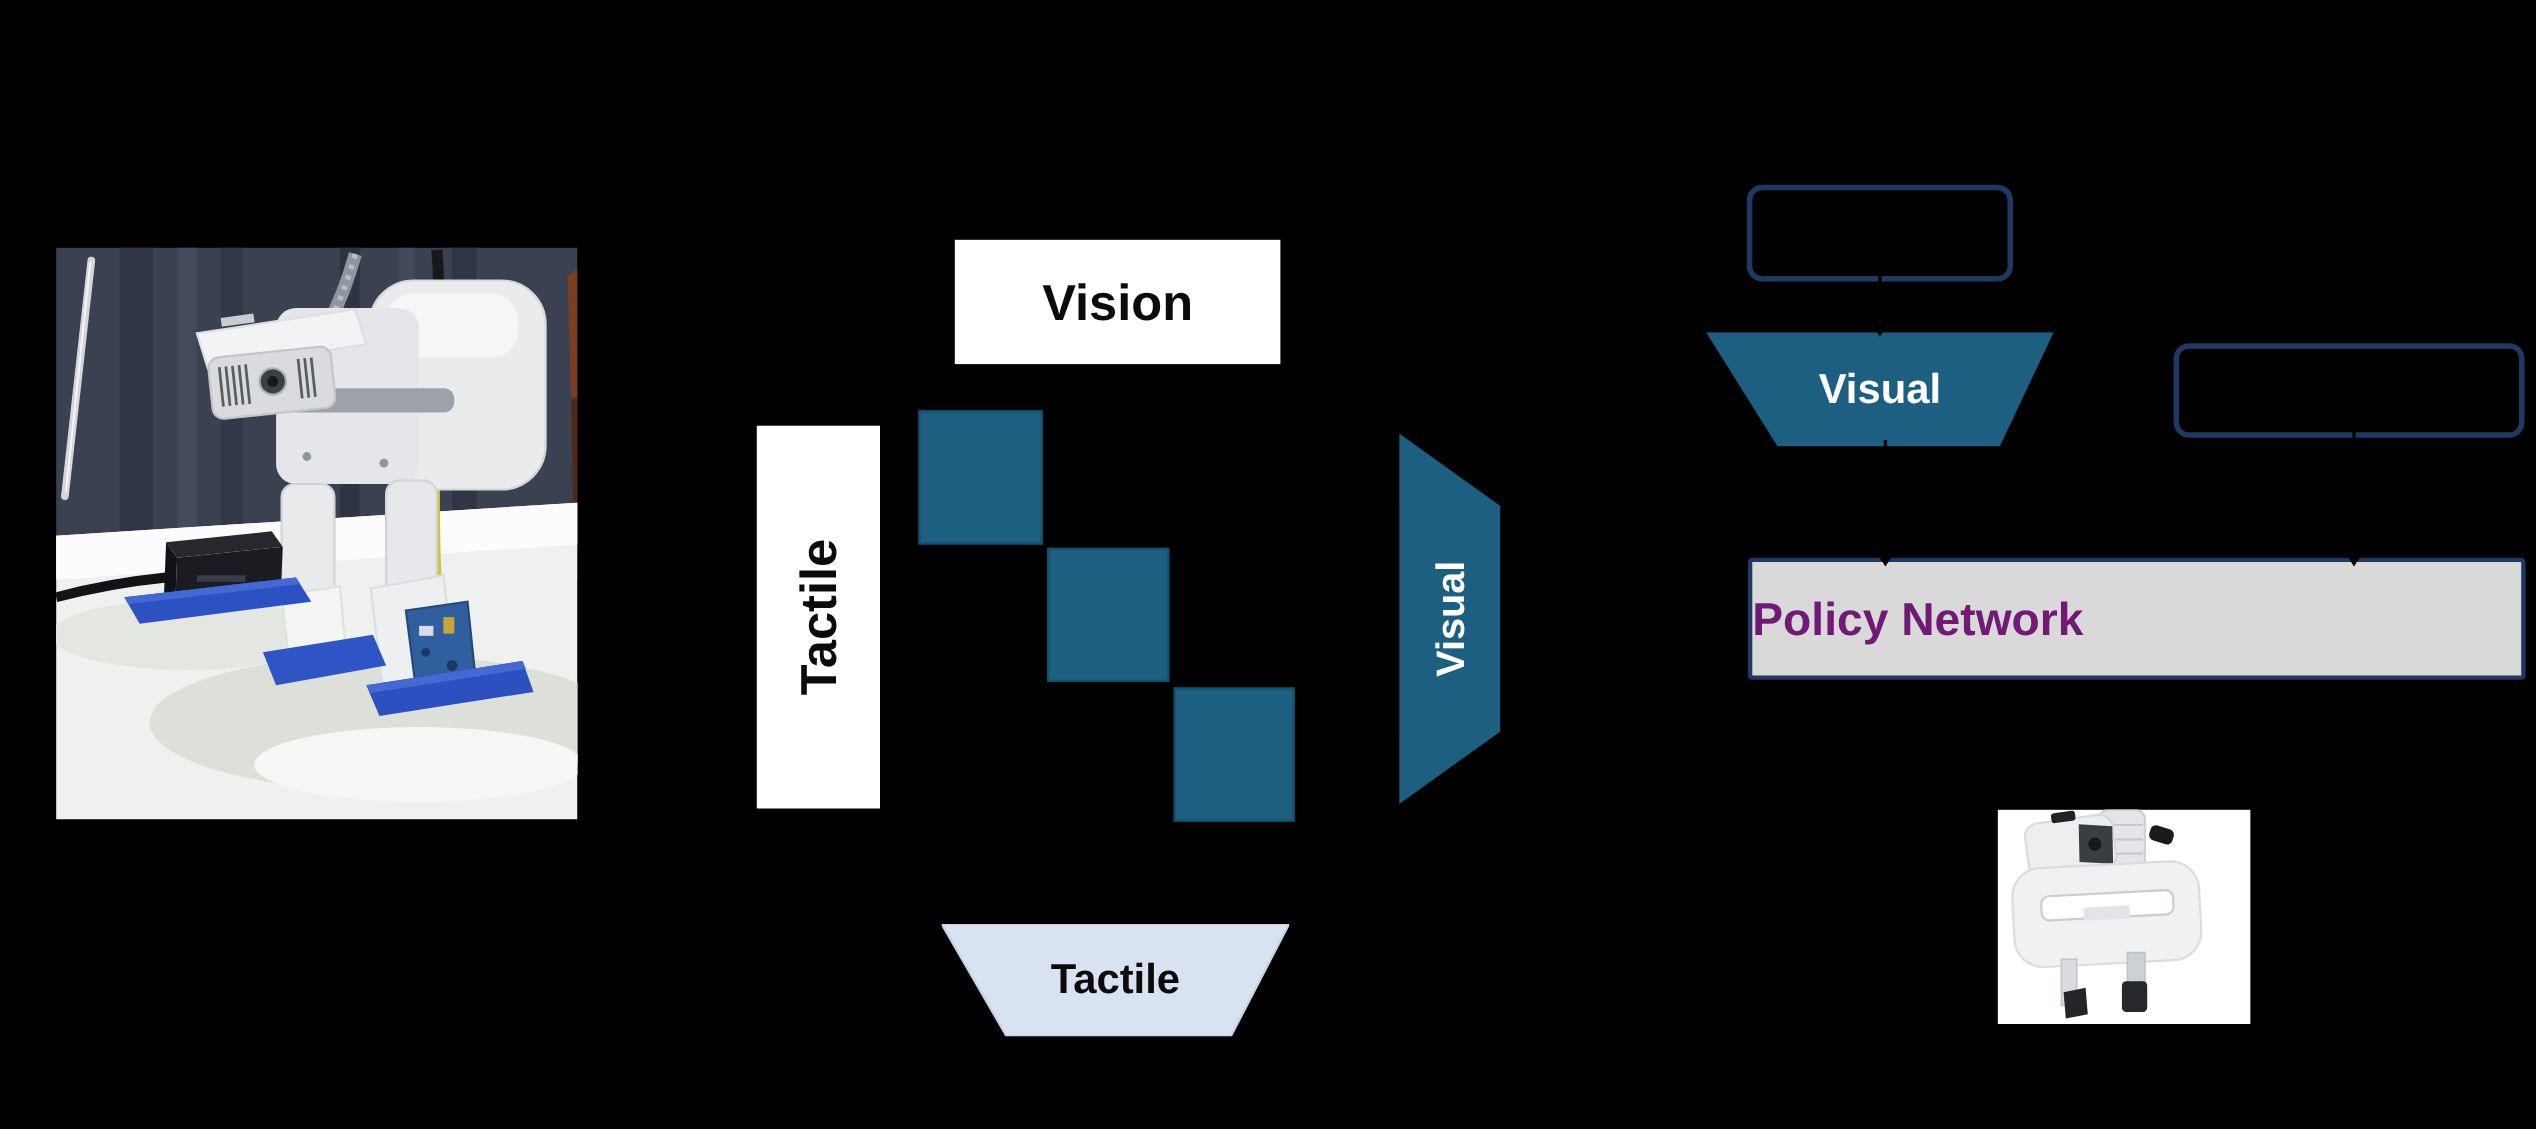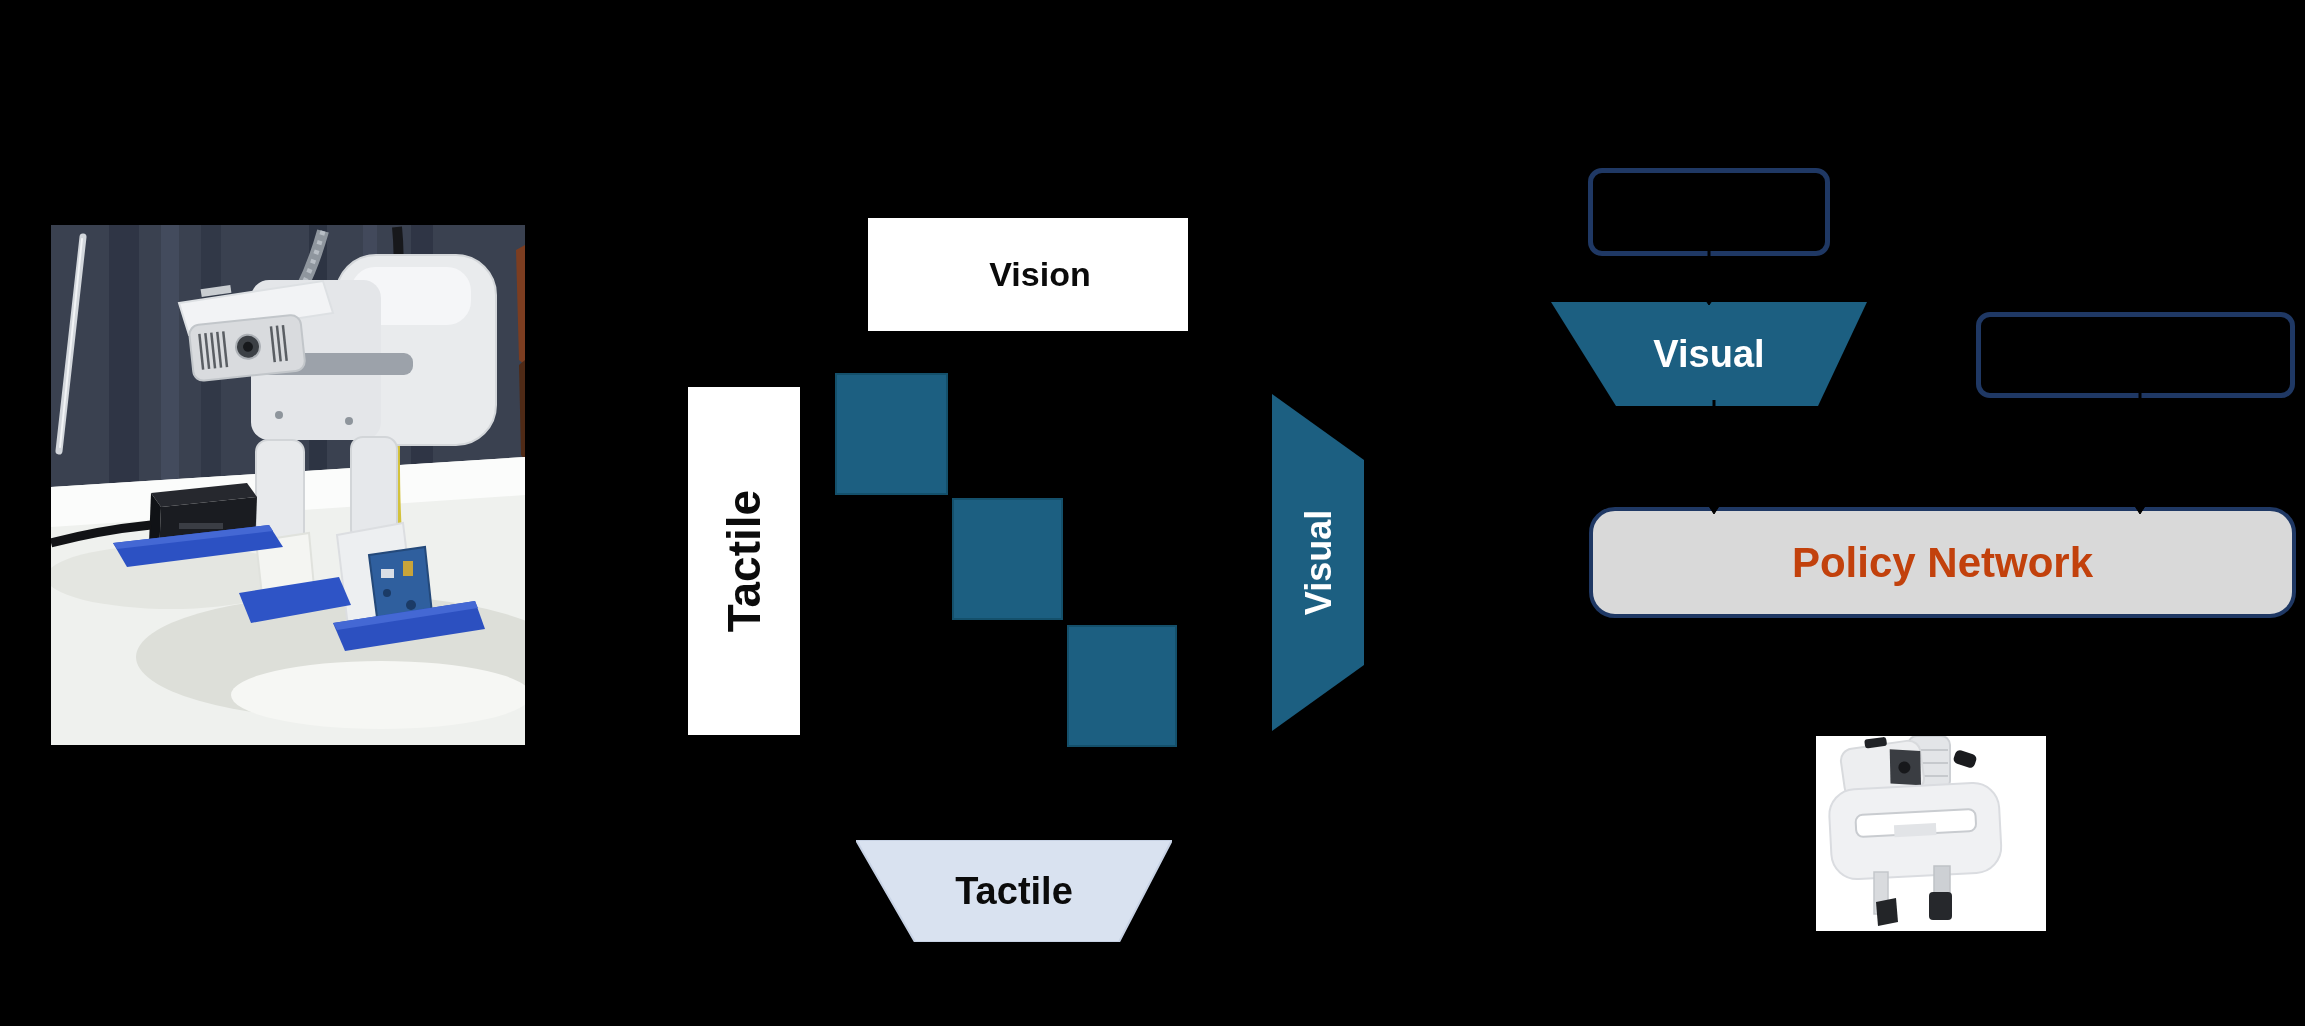--- a/index.html
+++ b/index.html
@@ -6,21 +6,21 @@
   .stage{
     position:relative;width:2305px;height:1026px;background:#000;overflow:hidden;
     font-family:"Liberation Sans", sans-serif;
   }
   .abs{position:absolute;}
   
   .white-box{
     background:#ffffff;display:flex;align-items:center;justify-content:center;
     color:#0b0b0b;
   }
-  .vision-box{left:868px;top:218px;width:296px;height:113px;font-size:34px;font-weight:700;padding-left:24px;}
+  .vision-box{left:868px;top:218px;width:296px;height:113px;font-size:46px;font-weight:700;}
   .tactile-axis{left:688px;top:387px;width:112px;height:348px;}
   .tactile-axis .vtext{
     font-size:46px;font-weight:600;color:#0b0b0b;white-space:nowrap;
     transform:rotate(-90deg);
   }
   
   .cell{
     background:#1C5F81;border:2px solid #14506B;box-sizing:border-box;
   }
   .cell1{left:835px;top:373px;width:113px;height:122px;}
@@ -41,23 +41,23 @@
   .enc-bottom .trap-label{font-size:38px;color:#0b0b0b;}
   
   .outline-box{
     border:5px solid #1F3864;border-radius:14px;box-sizing:border-box;background:transparent;
   }
   .latent1{left:1588px;top:168px;width:242px;height:88px;}
   .latent2{left:1976px;top:312px;width:319px;height:86px;}
   
   .policy{
     left:1589px;top:507px;width:707px;height:111px;
-    background:#D9D9D9;border:4px solid #1F3864;border-radius:26px;box-sizing:border-box;
-    display:flex;align-items:center;justify-content:center;
-    font-size:42px;font-weight:600;color:#c2410c;
+    background:#D9D9D9;border:4px solid #1F3864;border-radius:4px;box-sizing:border-box;
+    display:flex;align-items:center;
+    font-size:42px;font-weight:600;color:#701a75;
   }
   .overlay{left:0;top:0;width:2305px;height:1026px;z-index:50;pointer-events:none;}
 </style>
 </head>
 <body>
 
 <div class="stage">
 
   <svg class="abs" style="left:51px;top:225px;" width="474" height="520" viewBox="0 0 474 520">
 

